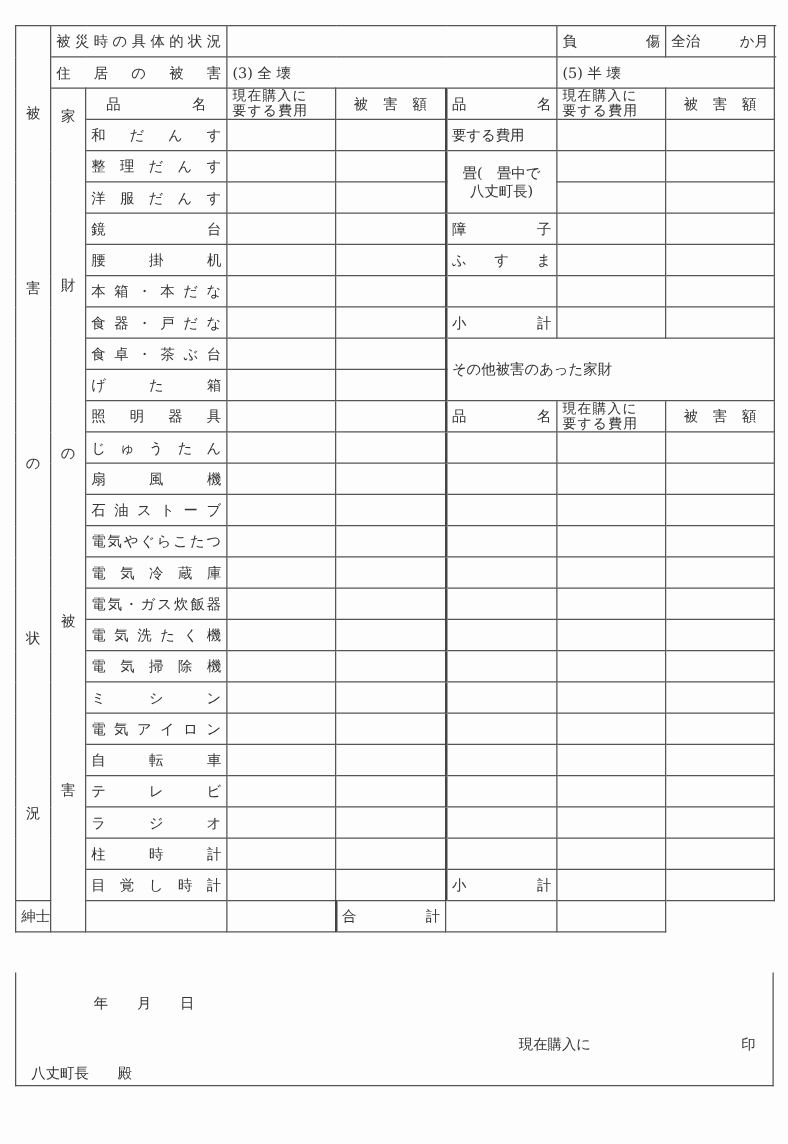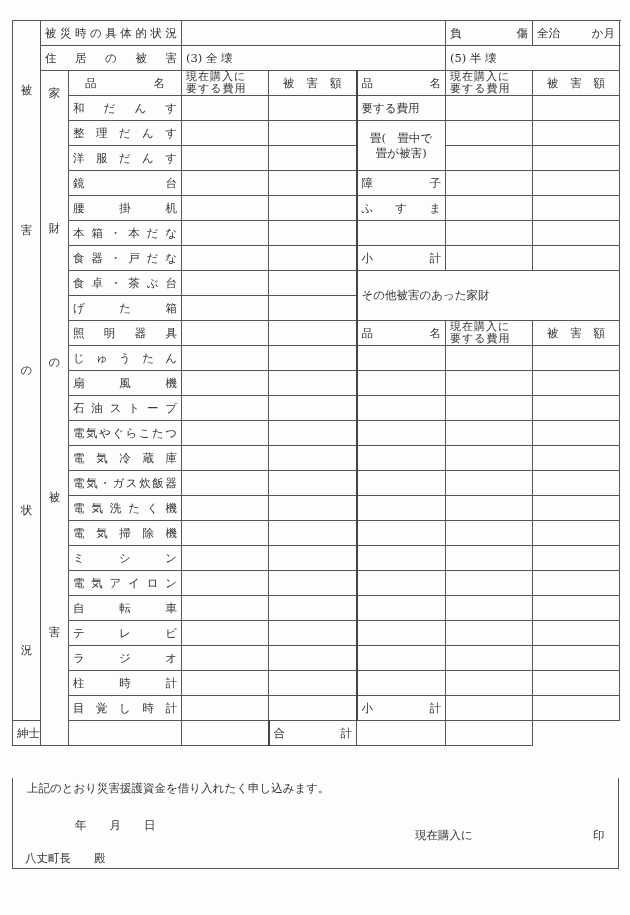--- a/index.html
+++ b/index.html
@@ -151,21 +151,21 @@
             <span>理</span>
             <span>だ</span>
             <span>ん</span>
             <span>す</span>
           </span>
         </td>
         <td></td>
         <td></td>
         <td class="thickl center" rowspan="2">
           <div>畳(　畳中で</div>
-          <div>畳が被害)</div>
+          <div>八丈町長)</div>
         </td>
         <td></td>
         <td></td>
       </tr>
       <tr>
         <td>
           <span class="lbl">
             <span>洋</span>
             <span>服</span>
             <span>だ</span>
@@ -570,18 +570,17 @@
             <span>計</span>
           </span>
         </td>
         <td></td>
         <td></td>
       </tr>
     </tbody>
 </table>
 
 <div class="footer">
-  <div style="left:14px;top:3px">上記のとおり災害援護資金を借り入れたく申し込みます。</div>
-  <div style="left:62px;top:40px">年　　月　　日</div>
+  <div style="left:62px;top:17px">年　　月　　日</div>
   <div style="left:402px;top:50px">現在購入に</div>
   <div style="left:580px;top:50px">印</div>
   <div style="left:12px;top:73px">八丈町長　　殿</div>
 </div>
 
 </body></html>

